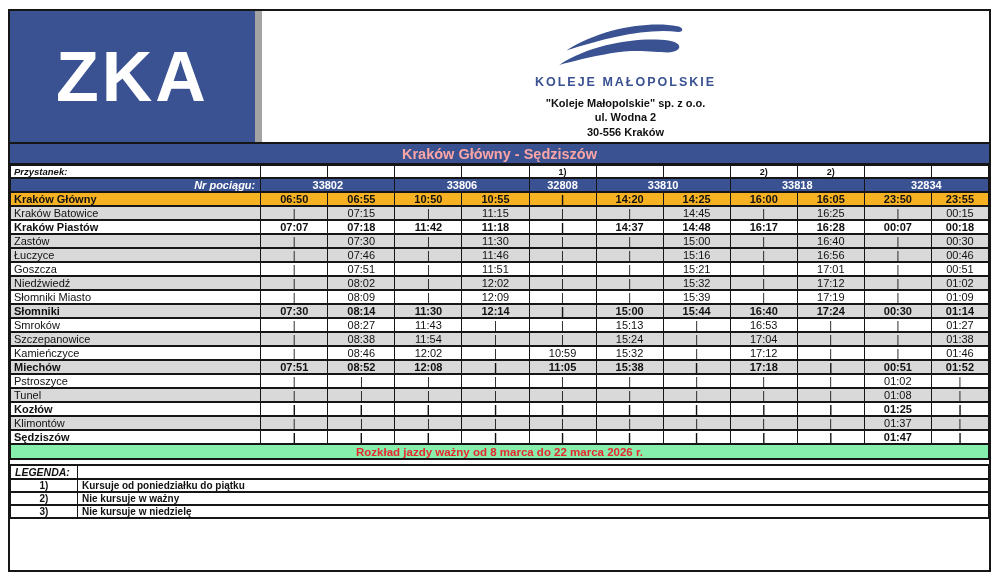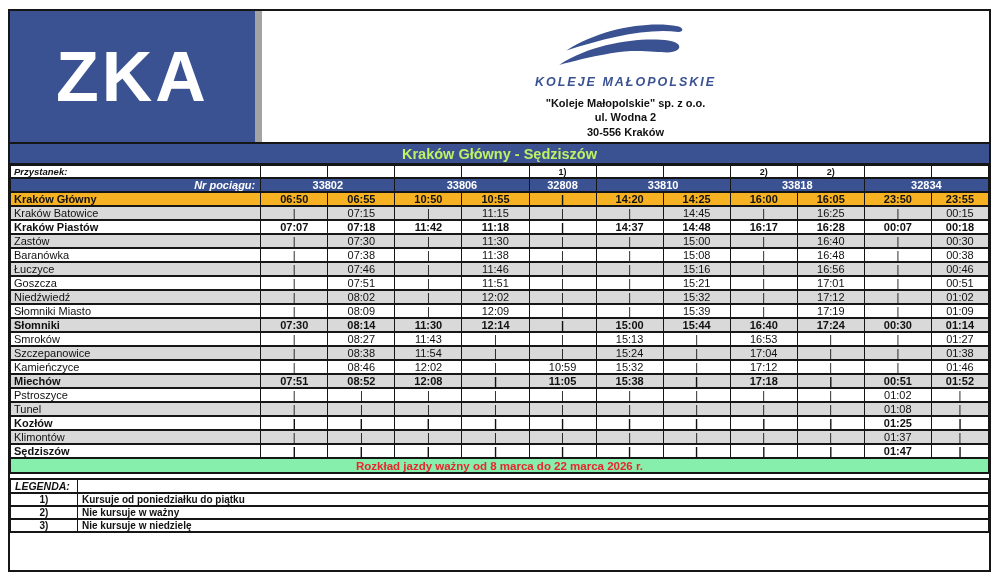--- a/index.html
+++ b/index.html
@@ -8,27 +8,27 @@
   .frame { position:absolute; left:8px; top:9px; width:983px; height:563px;
            border:2px solid #161616; background:#fff; }
 
   
   .header { display:flex; height:133px; border-bottom:2px solid #161616; }
   .zka-box { width:252px; background:var(--blue); color:#fff; display:flex;
              align-items:center; justify-content:center; font-weight:bold;
              font-size:70px; letter-spacing:3px; border-right:7px solid #a3a3a3; }
   .header-info { flex:1; display:flex; flex-direction:column; align-items:center;
                  justify-content:center; padding-top:4px; }
-  .brand-text { color:var(--blue); font-style:italic; font-weight:bold;
+  .brand-text { color:var(--blue); font-weight:bold;
                 font-size:12.5px; letter-spacing:2px; margin-top:1px; }
   .addr { text-align:center; font-weight:bold; font-size:11px; line-height:1.3;
           margin-top:7px; color:#111; }
 
   
-  .banner { height:20px; background:var(--blue); color:#bef264; text-align:center;
+  .banner { height:20px; background:var(--blue); color:#fca5a5; text-align:center;
             font-weight:bold; font-size:14.5px; line-height:20px;
             border-bottom:1px solid #161616; }
 
   
   table.tt { width:100%; border-collapse:collapse; table-layout:fixed; }
   .tt td { border:1px solid #161616; border-top-width:2px; border-bottom-width:2px;
            height:13.4px; font-size:11px; text-align:center; padding:0;
            overflow:hidden; white-space:nowrap; color:#111; }
   .tt td.station { text-align:left; padding-left:3px; }
   .tt tr.ann td { height:12px; font-size:9px; font-weight:bold; }
@@ -163,34 +163,20 @@
           <td>|</td>
           <td>11:30</td>
           <td>|</td>
           <td>|</td>
           <td>15:00</td>
           <td>|</td>
           <td>16:40</td>
           <td>|</td>
           <td>00:30</td>
         </tr>
-        <tr class="">
-          <td class="station">Baranówka</td>
-          <td>|</td>
-          <td>07:38</td>
-          <td>|</td>
-          <td>11:38</td>
-          <td>|</td>
-          <td>|</td>
-          <td>15:08</td>
-          <td>|</td>
-          <td>16:48</td>
-          <td>|</td>
-          <td>00:38</td>
-        </tr>
         <tr class="shade ">
           <td class="station">Łuczyce</td>
           <td>|</td>
           <td>07:46</td>
           <td>|</td>
           <td>11:46</td>
           <td>|</td>
           <td>|</td>
           <td>15:16</td>
           <td>|</td>

